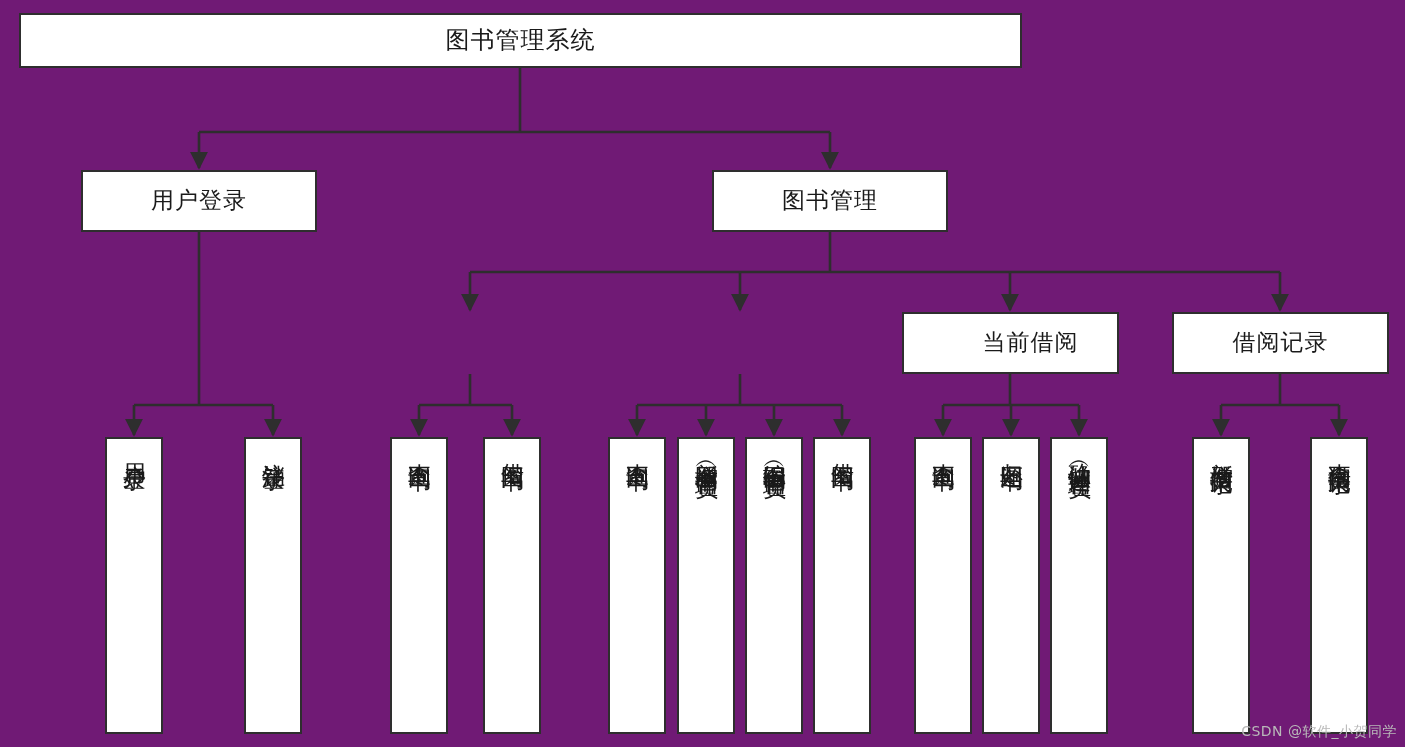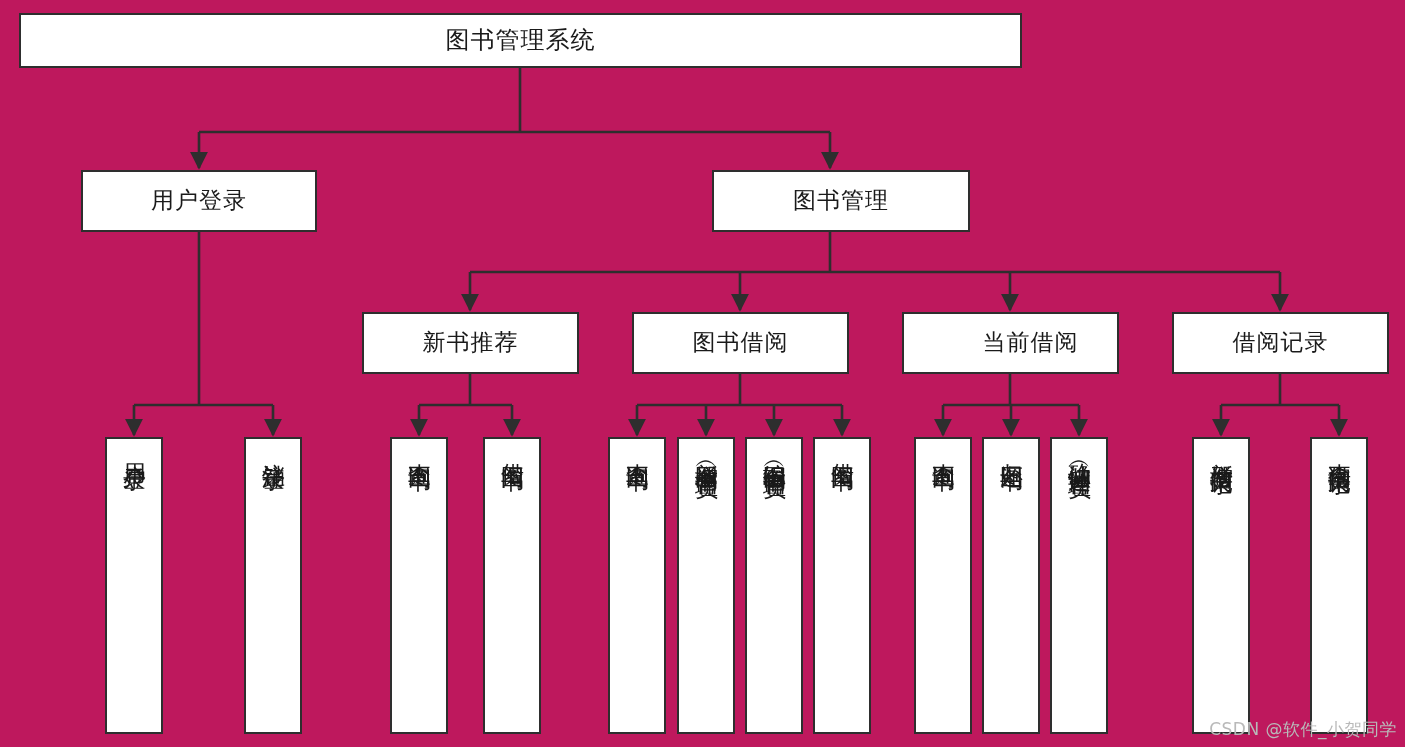--- a/index.html
+++ b/index.html
@@ -8,21 +8,21 @@
     padding: 0;
     background: #ffffff;
   }
   body {
     font-family: "DejaVu Sans", "Liberation Sans", sans-serif;
   }
   #diagram {
     position: relative;
     width: 1405px;
     height: 747px;
-    background: #be185d;
+    background: #701a75;
     overflow: hidden;
   }
   #edges {
     position: absolute;
     left: 0;
     top: 0;
     width: 1405px;
     height: 747px;
     pointer-events: none;
   }
@@ -57,21 +57,21 @@
     font-size: 23px;
     line-height: 1.12;
     letter-spacing: 2px;
     text-align: left;
     white-space: nowrap;
   }
   .watermark {
     position: absolute;
     right: 8px;
     bottom: 6px;
-    font-size: 17px;
+    font-size: 14px;
     color: #b9b9b9;
     letter-spacing: 0.5px;
     z-index: 3;
     white-space: nowrap;
   }
 </style>
 </head>
 <body>
 
 <div id="diagram">
@@ -126,30 +126,24 @@
     </g>
   </svg>
 
   <div class="node horizontal root" style="left:19px; top:13px; width:1003px; height:55px;">
     <span>图书管理系统</span>
   </div>
 
   <div class="node horizontal" style="left:81px; top:170px; width:236px; height:62px;">
     <span>用户登录</span>
   </div>
-  <div class="node horizontal" style="left:712px; top:170px; width:258px; height:62px;">
+  <div class="node horizontal" style="left:712px; top:170px; width:236px; height:62px;">
     <span>图书管理</span>
   </div>
 
-  <div class="node horizontal" style="left:362px; top:312px; width:217px; height:62px;">
-    <span>新书推荐</span>
-  </div>
-  <div class="node horizontal" style="left:632px; top:312px; width:217px; height:62px;">
-    <span>图书借阅</span>
-  </div>
   <div class="node horizontal" style="left:902px; top:312px; width:217px; height:62px;padding-left:40px;">
     <span>当前借阅</span>
   </div>
   <div class="node horizontal" style="left:1172px; top:312px; width:217px; height:62px;text-align:center;">
     <span>借阅记录</span>
   </div>
 
   <div class="node vertical" style="left:105px; top:437px; width:58px; height:297px;">
     <span class="vtext">用户登录</span>
   </div>

